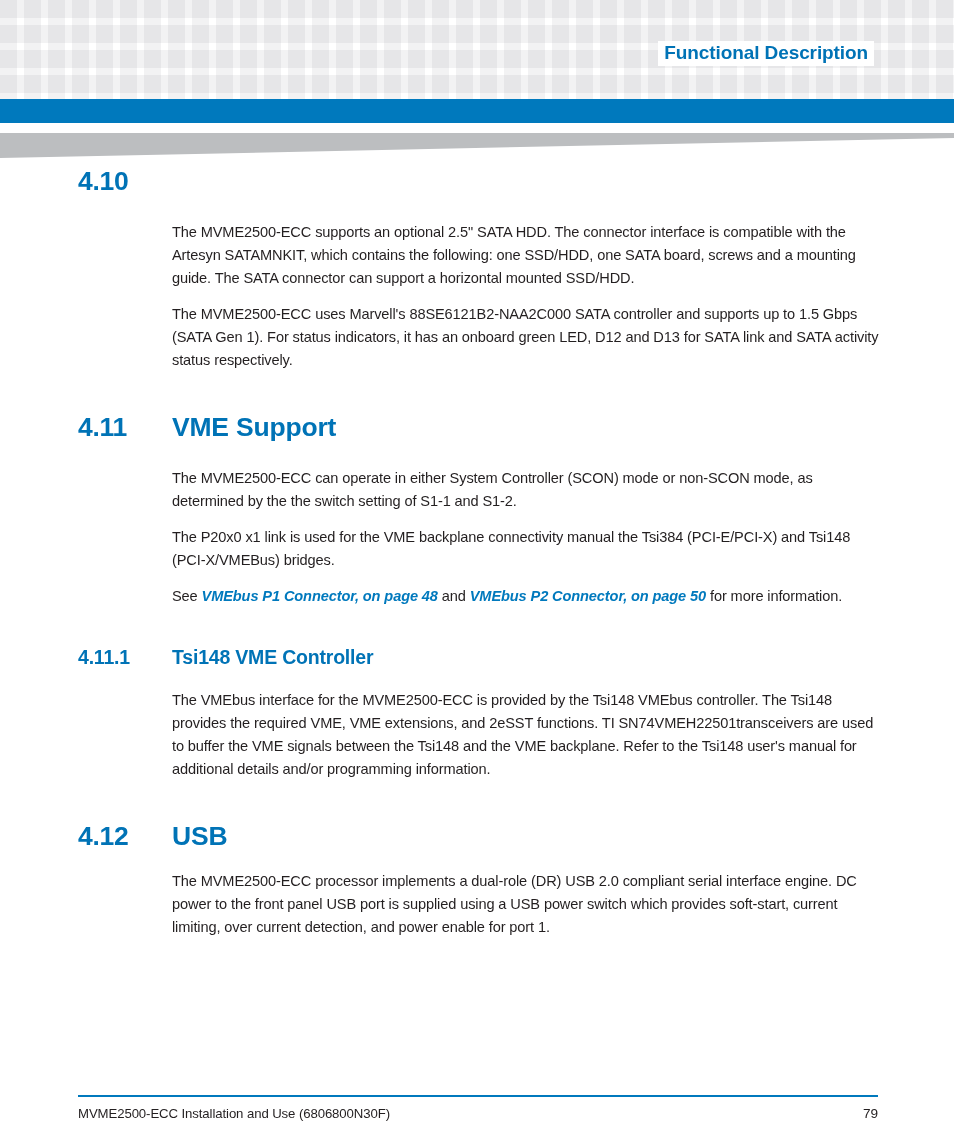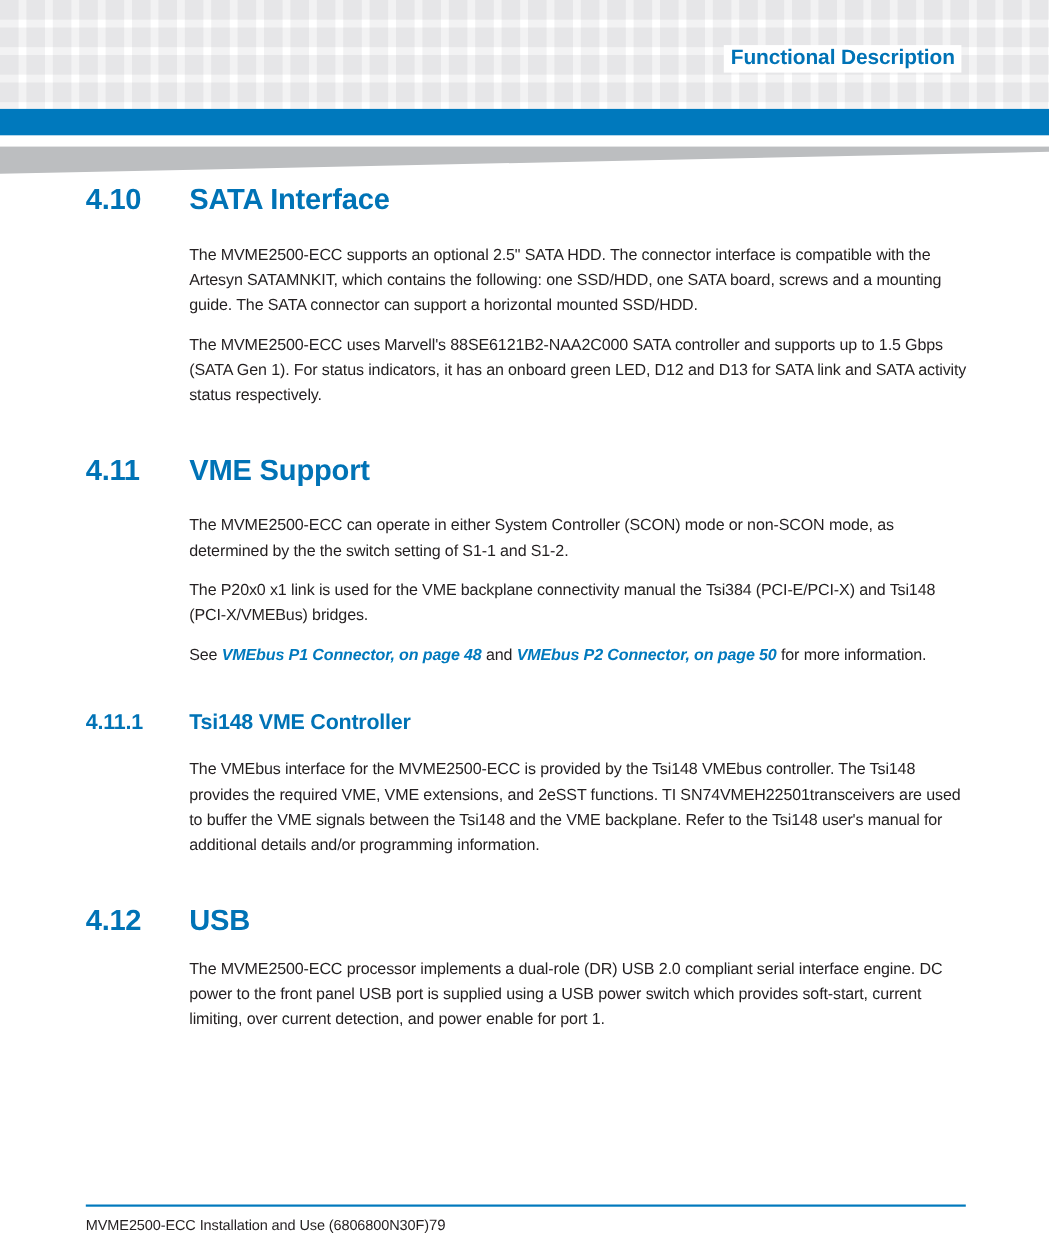--- a/index.html
+++ b/index.html
@@ -147,20 +147,21 @@
     top: 1095px;
     width: 800px;
   }
   .footer-rule {
     width: 800px;
     height: 2px;
     background: #0079bd;
   }
   .footer-row {
     display: flex;
+    justify-content: space-between;
     align-items: baseline;
     margin-top: 9px;
     font-size: 13.2px;
     color: #231f20;
     letter-spacing: -0.1px;
   }
   .footer-page {
     font-size: 13.6px;
   }
 </style>
@@ -175,21 +176,20 @@
 <div class="header-wedge">
   <svg width="954" height="26" viewBox="0 0 954 26" xmlns="http://www.w3.org/2000/svg">
     <polygon points="0,0 954,0 954,5 0,25" fill="#bcbec0"></polygon>
   </svg>
 </div>
 
 <div class="content">
 
   <div class="h1-row">
     <div class="h1-num">4.10</div>
-    <div class="h1-title">SATA Interface</div>
   </div>
   <div class="gap-h1-para"></div>
   <p class="para" style="margin-top:0;margin-bottom:0;">The MVME2500-ECC supports an optional 2.5" SATA HDD. The connector interface is compatible with the Artesyn SATAMNKIT, which contains the following: one SSD/HDD, one SATA board, screws and a mounting guide.  The SATA connector can support a horizontal mounted SSD/HDD.</p>
   <div class="gap-para"></div>
   <p class="para" style="margin-top:0;margin-bottom:0;">The MVME2500-ECC uses Marvell's 88SE6121B2-NAA2C000 SATA controller and supports up to 1.5 Gbps (SATA Gen 1). For status indicators, it has an onboard green LED, D12 and D13 for SATA link and SATA activity status respectively.</p>
 
   <div class="gap-before-h1"></div>
 
   <div class="h1-row">
     <div class="h1-num">4.11</div>

